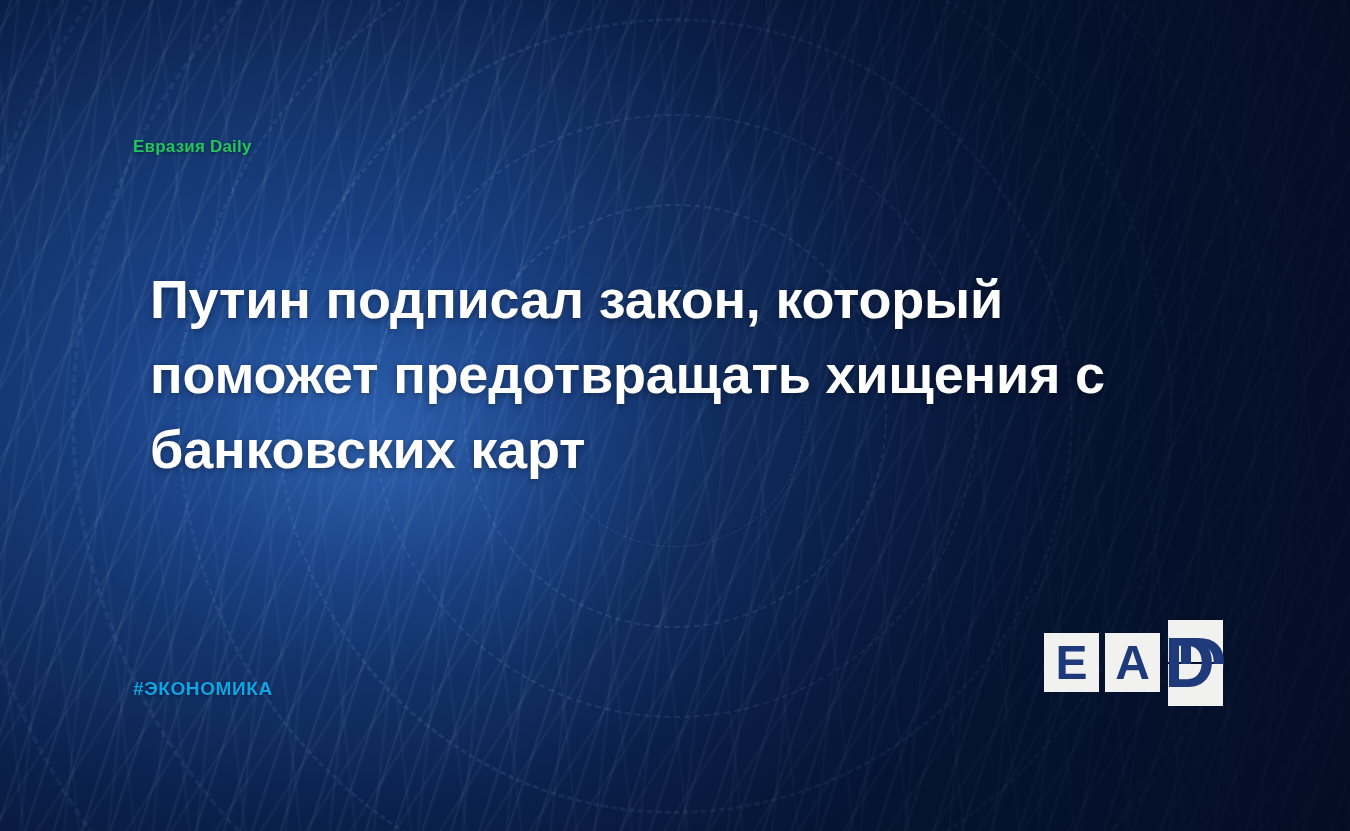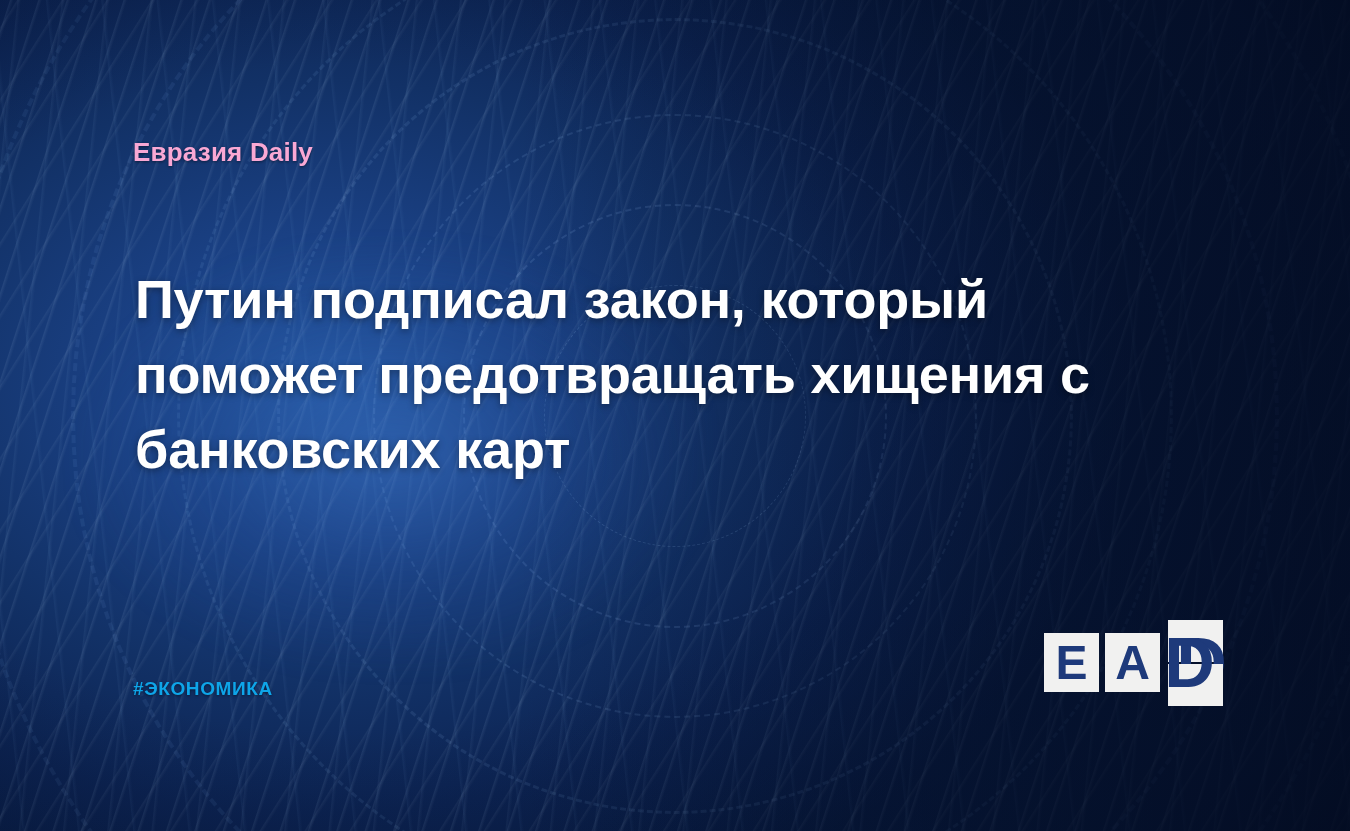--- a/index.html
+++ b/index.html
@@ -115,30 +115,30 @@
     height: 50%;
     background: radial-gradient(ellipse at center, rgba(70,130,215,0.38) 0%, rgba(45,95,175,0.18) 42%, rgba(20,55,120,0.00) 74%);
     filter: blur(14px);
   }
 
   
   .brand {
     position: absolute;
     left: 133px;
     top: 137px;
-    font-size: 26px;
+    font-size: 17px;
     font-weight: bold;
     letter-spacing: 0.2px;
-    color: #f9a8d4;
+    color: #22c55e;
     text-shadow: 0 1px 3px rgba(0,0,0,0.45);
   }
 
   .headline {
     position: absolute;
-    left: 135px;
+    left: 150px;
     top: 262px;
     width: 960px;
     margin: 0;
     font-size: 54px;
     font-weight: bold;
     line-height: 75px;
     color: #ffffff;
     letter-spacing: -0.2px;
     text-shadow: 0 2px 7px rgba(0,0,0,0.38);
   }

